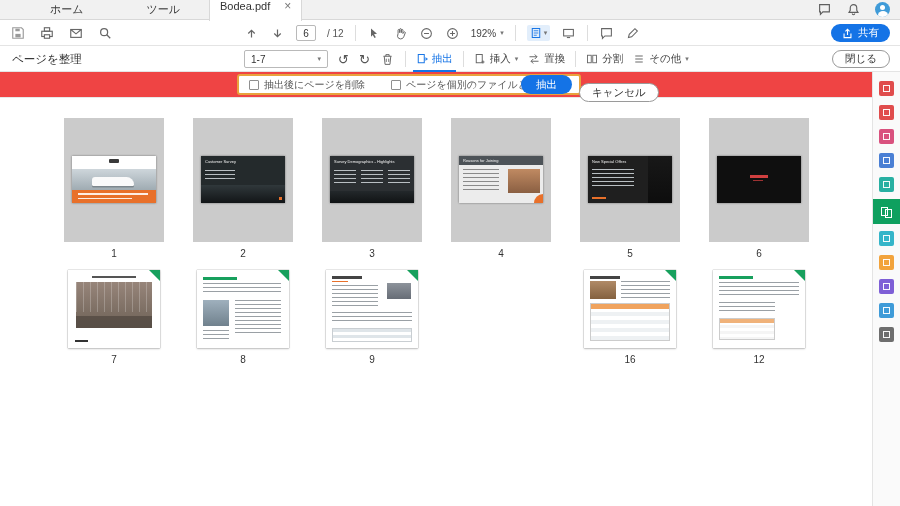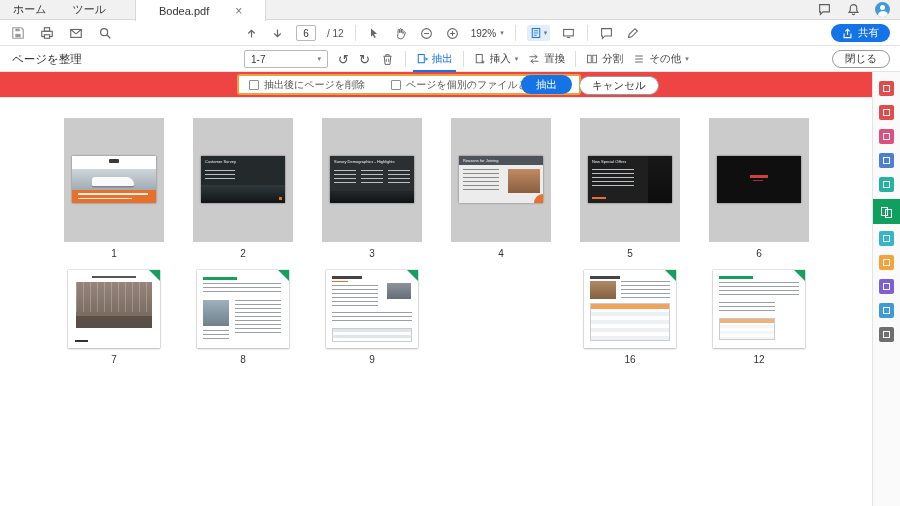--- a/index.html
+++ b/index.html
@@ -1,22 +1,22 @@
 <!DOCTYPE html>
 <html><head>
 <meta charset="utf-8">
 <style>
   * { margin:0; padding:0; box-sizing:border-box; }
   html,body { width:900px; height:506px; overflow:hidden; }
   body { font-family:"Liberation Sans","DejaVu Sans",sans-serif; font-size:11px; color:#444; background:#fff; position:relative; }
 
   
   #tabbar { position:absolute; top:0; left:0; right:0; height:20px; background:#f1f1f1; border-bottom:1px solid #d8d8d8; display:flex; align-items:stretch; z-index:5; }
-  .apptab { padding:0 13px; display:flex; align-items:center; font-size:11px; color:#3a3a3a; cursor:default; }
-  .doctab { margin-left:16px; background:#fff; border-left:1px solid #d8d8d8; border-right:1px solid #d8d8d8; padding:0 23px; display:flex; align-items:center; gap:26px; font-size:11px; color:#333; height:21px; }
+  .apptab { padding:0 13px; display:flex; align-items:center; font-size:11px; color:#3a3a3a; cursor:default;margin-left:37px; }
+  .doctab { margin-left:16px; background:#fff; border-left:1px solid #d8d8d8; border-right:1px solid #d8d8d8; padding:0 10px; display:flex; gap:14px; font-size:11px; color:#333; height:21px; }
   .doctab .x { color:#777; font-size:12px; line-height:1; }
   .tab-icons { margin-left:auto; display:flex; align-items:center; gap:15px; padding-right:10px; }
   .gico { width:14px; height:14px; display:inline-flex; align-items:center; justify-content:center; color:#5f5f5f; }
   .avatar { width:15px; height:15px; border-radius:50%; background:#3f9bd8; position:relative; overflow:hidden; }
   .avatar::before { content:""; position:absolute; top:3px; left:5px; width:5px; height:5px; border-radius:50%; background:#fff; }
   .avatar::after { content:""; position:absolute; top:9px; left:2.5px; width:10px; height:8px; border-radius:50%; background:#fff; }
 
   
   #toolbar1 { position:absolute; top:20px; left:0; right:0; height:26px; background:#fff; border-bottom:1px solid #e4e4e4; z-index:4; }
   #toolbar2 { position:absolute; top:46px; left:0; right:0; height:26px; background:#fff; border-bottom:1px solid #e4e4e4; z-index:4; }
@@ -39,21 +39,21 @@
   .tool-extract { position:relative; color:#1473e6; }
   .tool-extract::after { content:""; position:absolute; left:-3px; right:-3px; bottom:0; height:2px; background:#1473e6; }
   .closebtn { position:absolute; right:10px; top:4px; height:18px; border:1px solid #9a9a9a; border-radius:10px; padding:0 12px; font-size:10.5px; color:#333; display:flex; align-items:center; background:#fff; }
 
   
   #optionsbar { position:absolute; top:72px; left:0; right:28px; height:26px; background:#ef4444; border-bottom:1px solid #e8e8e8; z-index:3; }
   .optbox { position:absolute; left:237px; top:2px; height:21px; border:2px solid #e8a33d; border-radius:3px; display:flex; align-items:center; gap:26px; padding:0 10px; background:#fff; }
   .chk { display:flex; align-items:center; gap:5px; font-size:10px; color:#555; }
   .chkbox { width:10px; height:10px; border:1px solid #8f8f8f; border-radius:1px; background:#fff; }
   .extractbtn { position:absolute; left:521px; top:3px; height:19px; background:#1473e6; color:#fff; border-radius:10px; padding:0 15px; font-size:10.5px; display:flex; align-items:center; }
-  .cancelbtn { position:absolute; left:579px; top:4px; height:19px; border:1px solid #9a9a9a; border-radius:10px; padding:0 12px; font-size:10.5px; color:#333; display:flex; align-items:center; background:#fff; }
+  .cancelbtn { position:absolute; left:579px; top:11px; height:19px; border:1px solid #9a9a9a; border-radius:10px; padding:0 12px; font-size:10.5px; color:#333; display:flex; align-items:center; background:#fff; }
 
   
   #sidebar { position:absolute; top:72px; right:0; width:28px; bottom:0; background:#fafafa; border-left:1px solid #e4e4e4; display:flex; flex-direction:column; align-items:center; padding-top:9px; gap:9px; z-index:3; }
   .tool16 { width:15px; height:15px; border-radius:2px; display:flex; align-items:center; justify-content:center; }
   .tool16 .tg { width:7px; height:7px; border:1px solid rgba(255,255,255,.95); }
   .tool-active { width:28px; height:25px; border-radius:0; display:flex; align-items:center; justify-content:center; margin:-2px 0; }
   .tool-active .pg1 { width:7px; height:9px; border:1px solid #fff; background:transparent; }
   .tool-active .pg2 { width:7px; height:9px; border:1px solid #fff; margin-left:-3px; margin-top:3px; background:transparent; }
 
   

